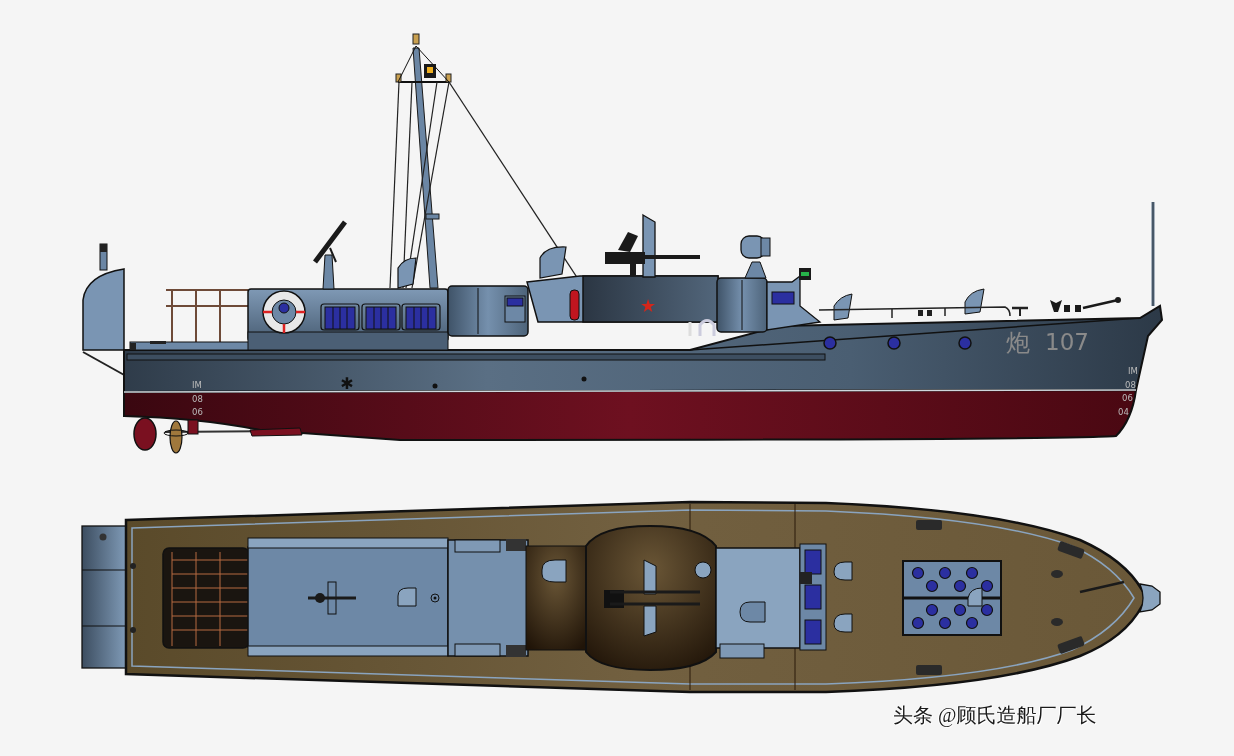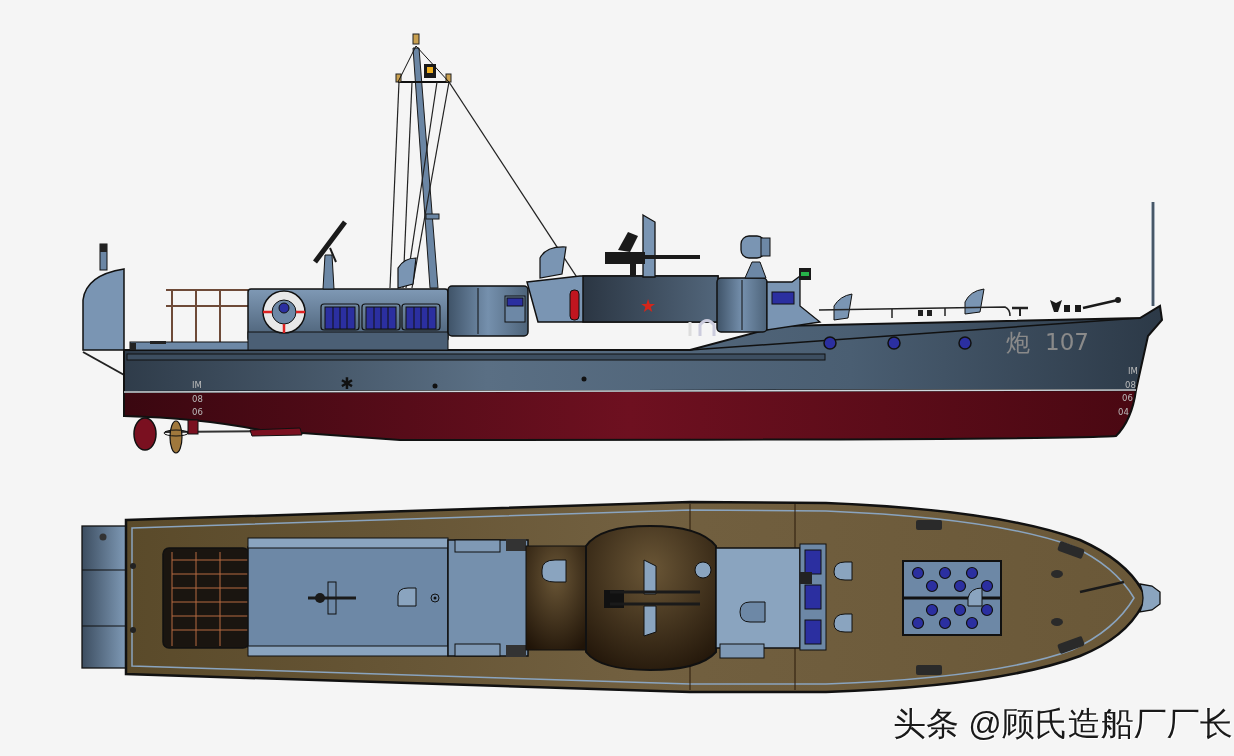--- a/index.html
+++ b/index.html
@@ -1,19 +1,19 @@
 <!DOCTYPE html>
 <html><head>
 <meta charset="utf-8">
 <style>
   html, body { margin:0; padding:0; background:#f5f5f5; }
   body { width:1234px; height:756px; overflow:hidden; position:relative; font-family:"DejaVu Sans", sans-serif; }
   #canvas { position:absolute; left:0; top:0; }
-  .watermark { position:absolute; left:893px; top:702px; font-size:33px; color:#1a1a1a; letter-spacing:0px;
-    text-shadow: 1px 1px 0 #fff, -1px 0 0 #fff; font-family:Liberation Sans, sans-serif; white-space:nowrap; }
+  .watermark { position:absolute; left:893px; top:702px; font-size:20px; color:#1a1a1a; letter-spacing:0px;
+    text-shadow: 1px 1px 0 #fff, -1px 0 0 #fff; font-family:Liberation Serif, serif; white-space:nowrap; }
   .hullnum { font-family:"DejaVu Sans", sans-serif; }
 </style>
 </head>
 <body>
 
 <svg id="canvas" width="1234" height="756" viewBox="0 0 1234 756" xmlns="http://www.w3.org/2000/svg">
   <defs>
     <linearGradient id="hullUp" x1="0" x2="1" y1="0" y2="0">
       <stop offset="0" stop-color="#2f3c4a"></stop>
       <stop offset="0.35" stop-color="#5a6f84"></stop>

